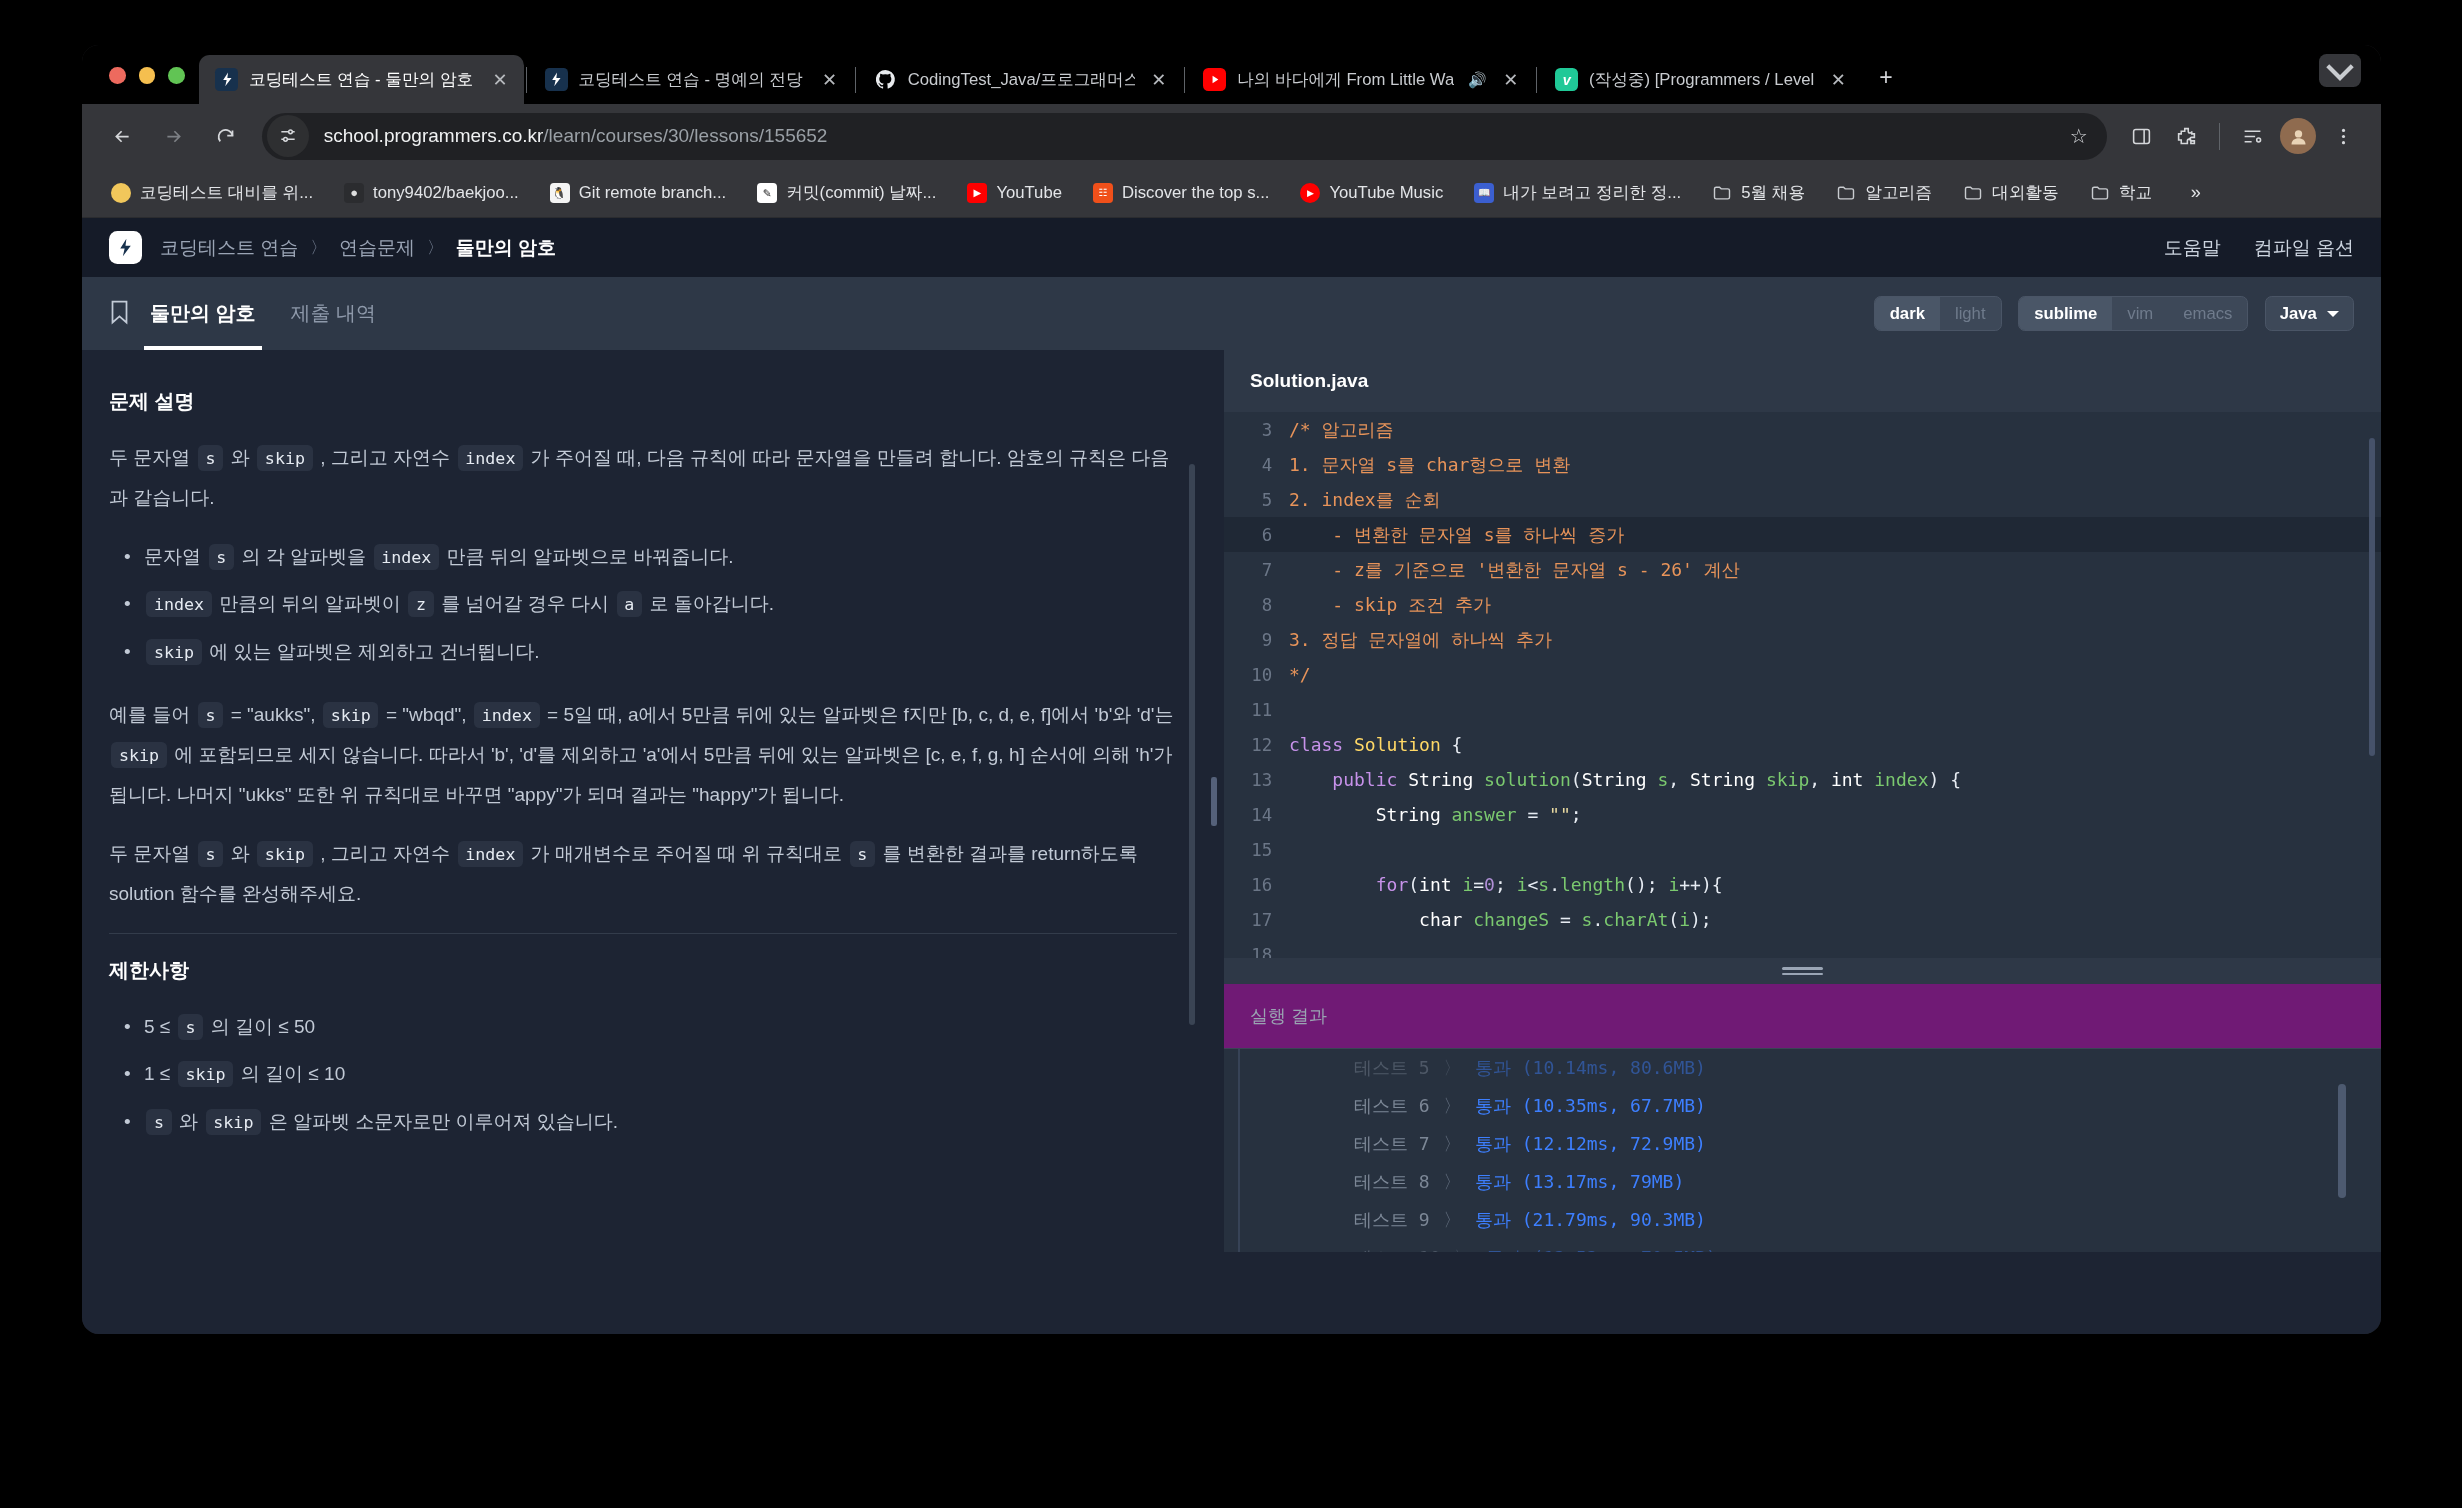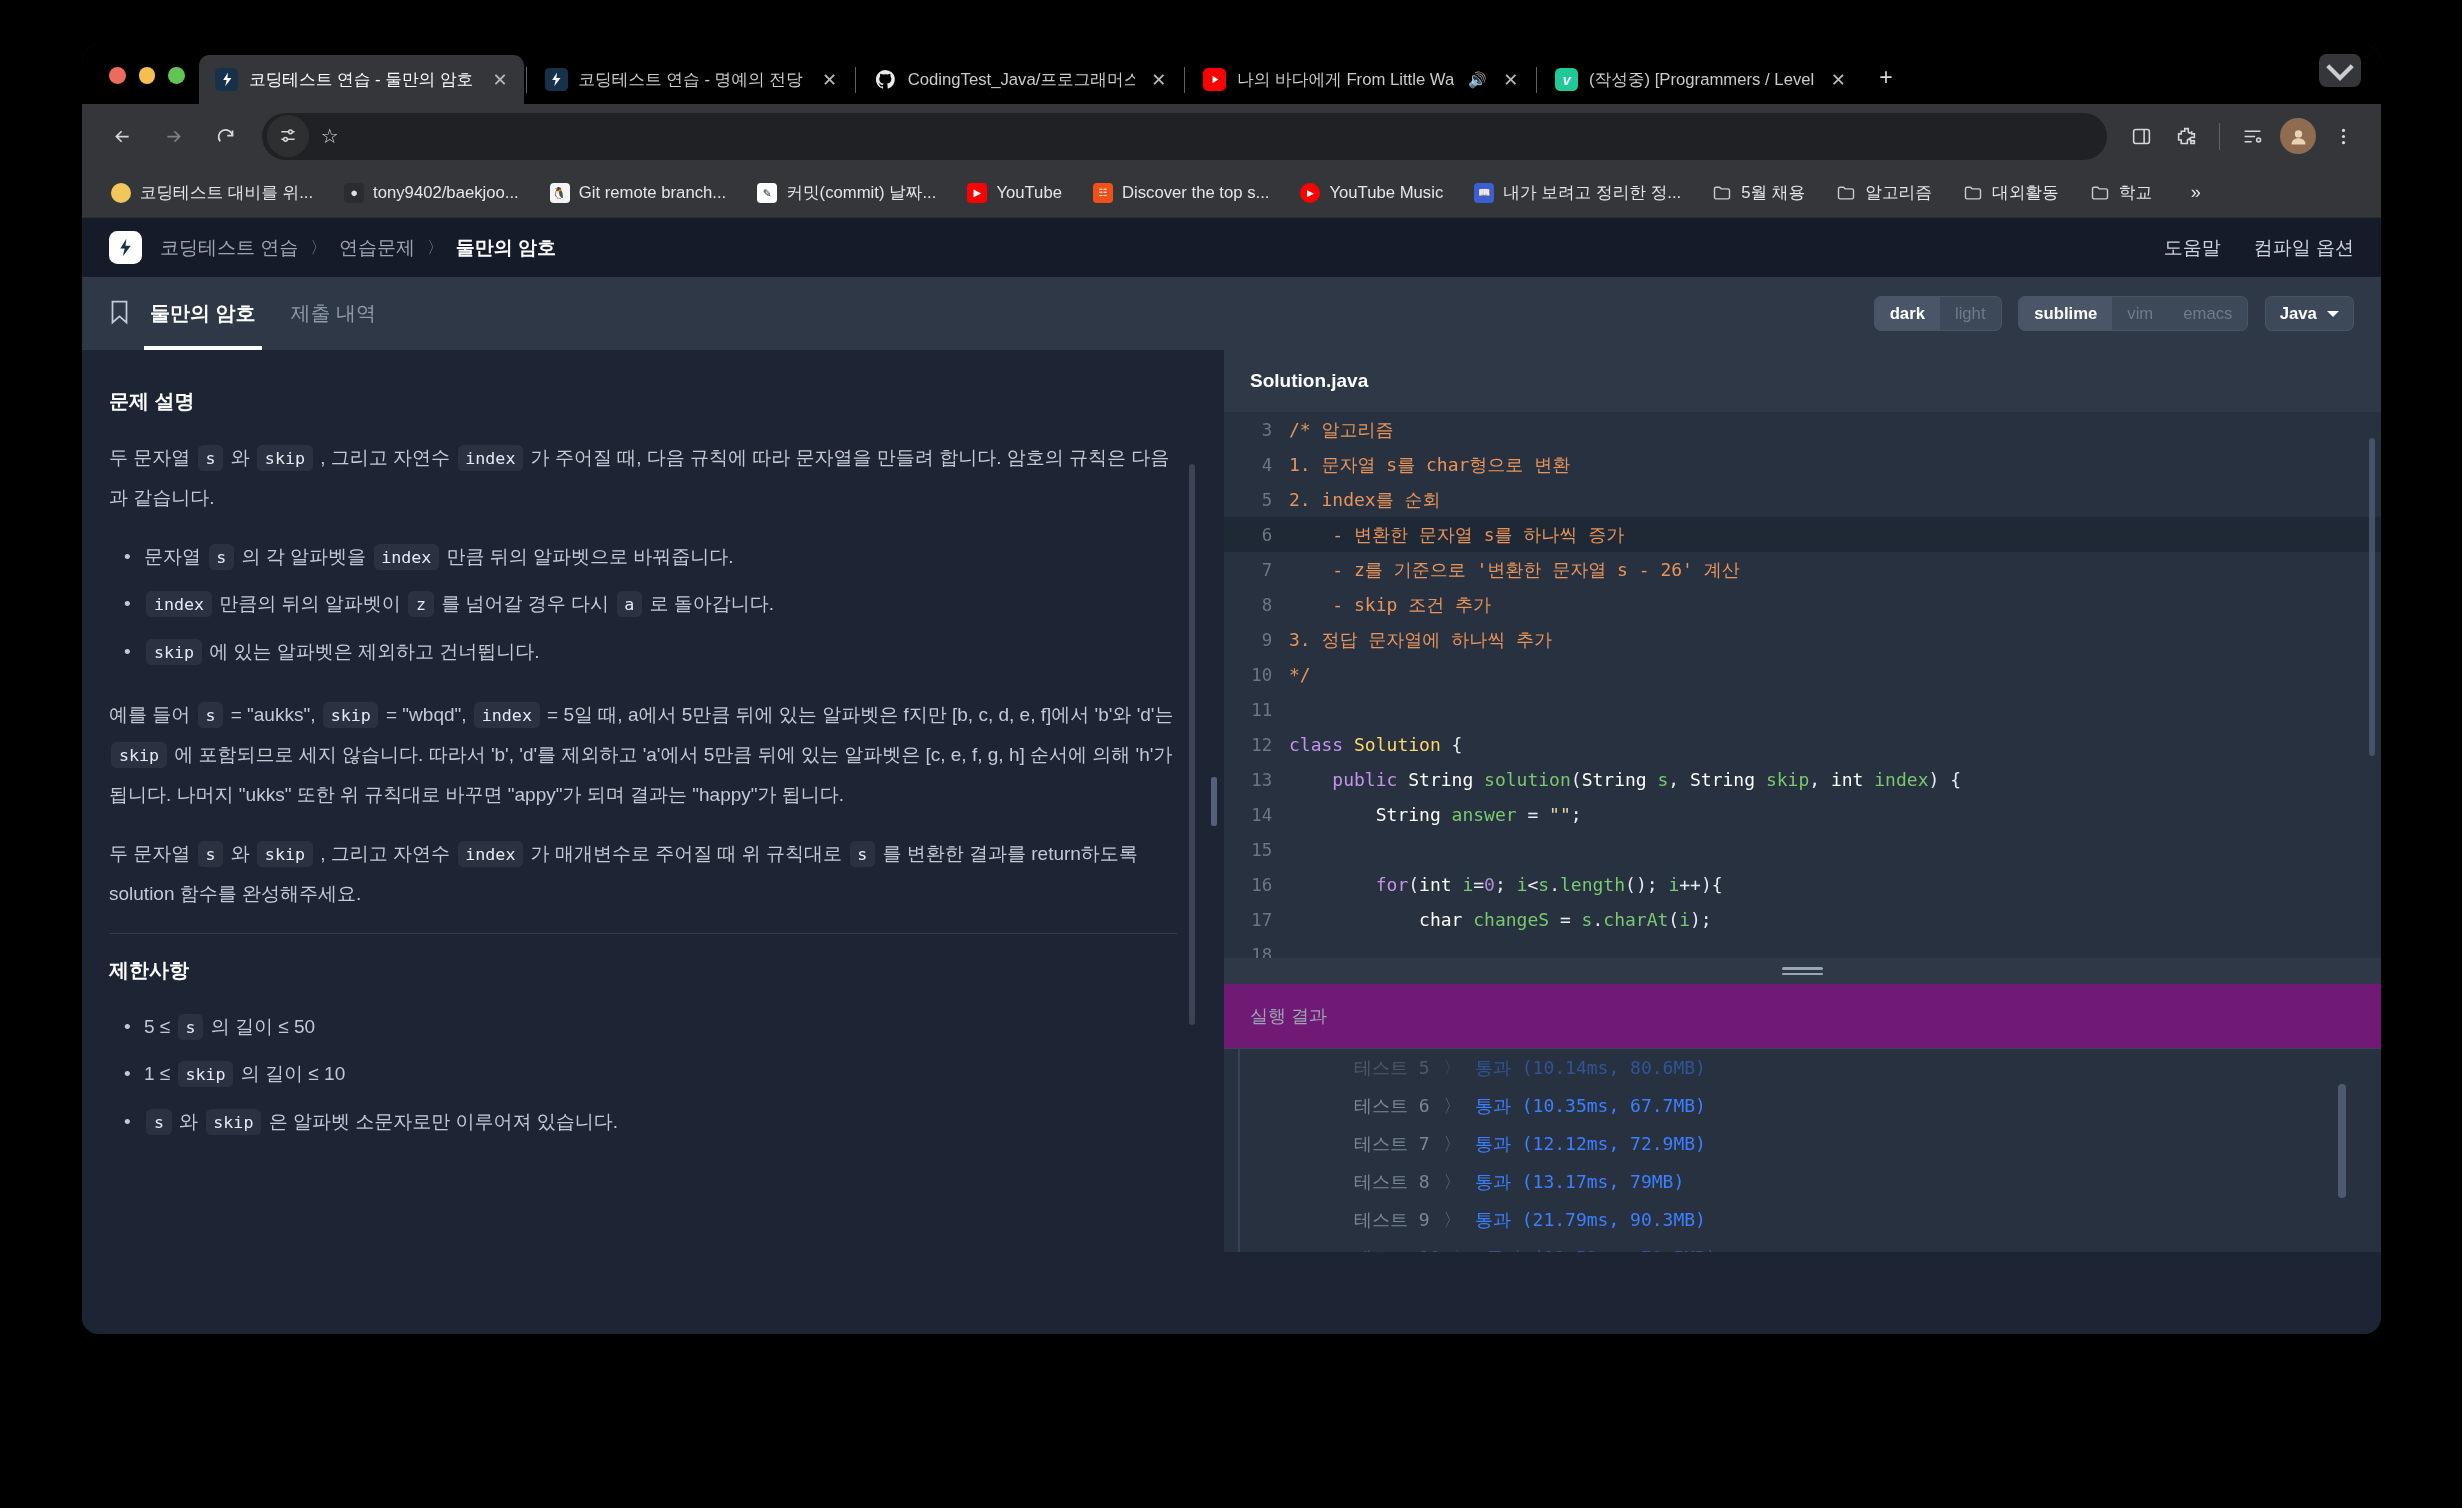--- a/index.html
+++ b/index.html
@@ -465,20 +465,23 @@
         </svg>
     </div>
 
     <div class="omnibox">
       <div class="omni-icon">
         <svg viewBox="0 0 24 24" fill="none" stroke="currentColor" stroke-width="1.8">
           <path d="M4 7h9M17 7h3M4 16h3M11 16h9"></path>
           <circle cx="15" cy="7" r="2.2"></circle>
             <circle cx="9" cy="16" r="2.2"></circle>
         </svg>
+      </div>
+      <div class="omni-url">
+        <span class="host">school.programmers.co.kr</span><span>/learn/courses/30/lessons/155652</span>
       </div>
       <div class="star">☆</div>
     </div>
 
     <div class="tb-right">
       <div class="tb-icon">
         <svg viewBox="0 0 24 24" fill="none" stroke="currentColor" stroke-width="1.8">
             <rect x="3" y="4" width="18" height="16" rx="2.5"></rect>
             <path d="M15 4v16"></path>
           </svg>

